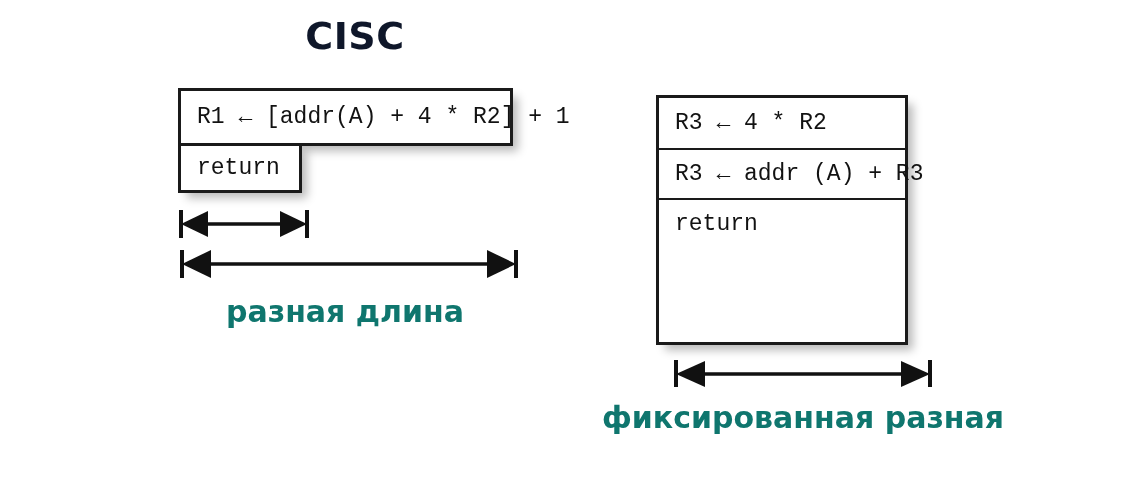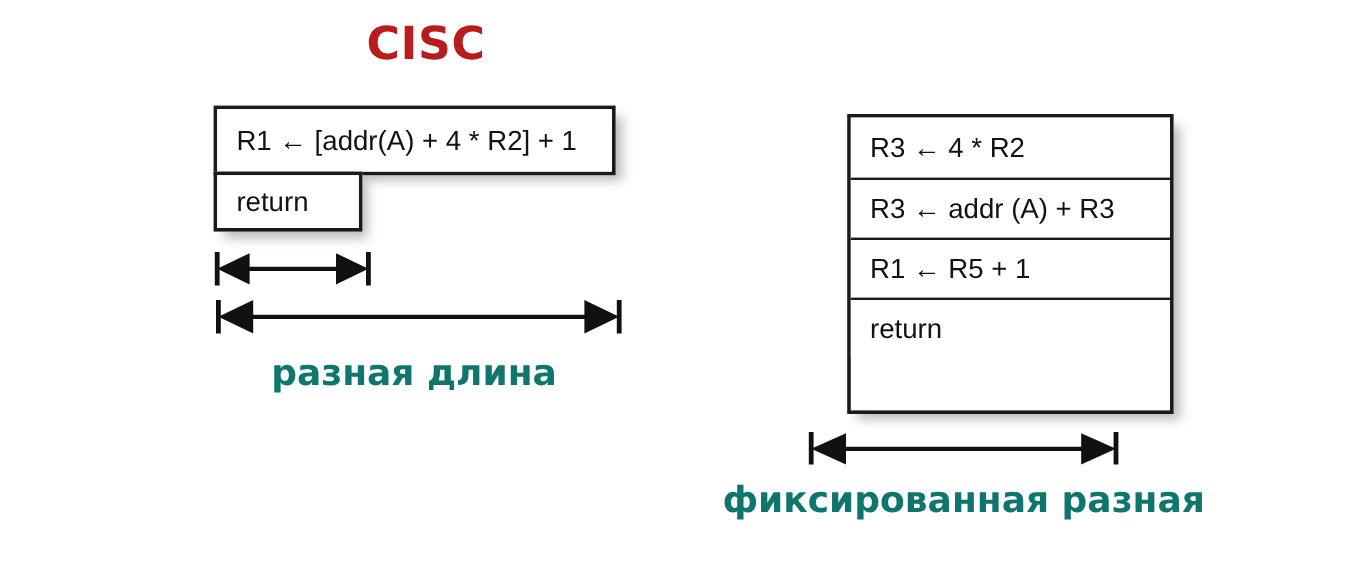--- a/index.html
+++ b/index.html
@@ -24,61 +24,61 @@
     height: 480px;
   }
 
   
   .title {
     position: absolute;
     font-family: "DejaVu Sans", "Liberation Sans", sans-serif;
     font-weight: bold;
     font-size: 38px;
     letter-spacing: 0.5px;
-    color: #b91c1c;
+    color: #0f172a;
     text-align: center;
     white-space: nowrap;
   }
   #cisc-title { left: 195px; top: 14px; width: 320px; }
   #risc-title { left: 676px; top: 14px; width: 252px; }
 
   
   .instr-box {
     position: absolute;
     background: #ffffff;
     border: 3px solid #1a1a1a;
     box-sizing: border-box;
     box-shadow: 7px 7px 9px -2px rgba(0,0,0,0.28);
   }
   .instr-row {
     box-sizing: border-box;
     display: flex;
     align-items: center;
     padding-left: 16px;
     font-size: 23px;
-    font-family: Liberation Sans, sans-serif;
+    font-family: Liberation Mono, monospace;
     color: #121212;
     white-space: nowrap;
     background: #ffffff;
   }
   .instr-row + .instr-row {
     border-top: 2px solid #1a1a1a;
     text-align: right;
   }
 
   
   #cisc-long-box { left: 178px; top: 88px; width: 335px; height: 58px; }
   #cisc-long-box .instr-row { height: 100%; }
 
   
   #cisc-return-box { left: 178px; top: 143px; width: 124px; height: 50px; }
   #cisc-return-box .instr-row { height: 100%; }
 
   
-  #risc-box { left: 706px; top: 95px; width: 272px; height: 250px; }
+  #risc-box { left: 656px; top: 95px; width: 252px; height: 250px; }
   #risc-box .instr-row { height: 50px; }
 
   
   .measure {
     position: absolute;
   }
   .measure svg { display: block; }
 
   
   .caption {
@@ -127,21 +127,20 @@
       <polygon points="339,18 310,4 310,32" fill="#111"></polygon>
     </svg>
   </div>
 
   <div class="caption" id="cisc-caption">разная длина</div>
 
 
   <div class="instr-box" id="risc-box">
     <div class="instr-row">R3 ← 4 * R2</div>
     <div class="instr-row">R3 ← addr (A) + R3</div>
-    <div class="instr-row">R1 ← R5 + 1</div>
     <div class="instr-row">return</div>
   </div>
 
   <div class="measure" style="left:671px; top:357px;">
     <svg width="264" height="34" viewBox="0 0 264 34">
       <line x1="5" y1="3" x2="5" y2="30" stroke="#111" stroke-width="4"></line>
       <line x1="259" y1="3" x2="259" y2="30" stroke="#111" stroke-width="4"></line>
       <line x1="14" y1="17" x2="250" y2="17" stroke="#111" stroke-width="3.5"></line>
       <polygon points="5,17 34,4 34,30" fill="#111"></polygon>
       <polygon points="259,17 230,4 230,30" fill="#111"></polygon>

